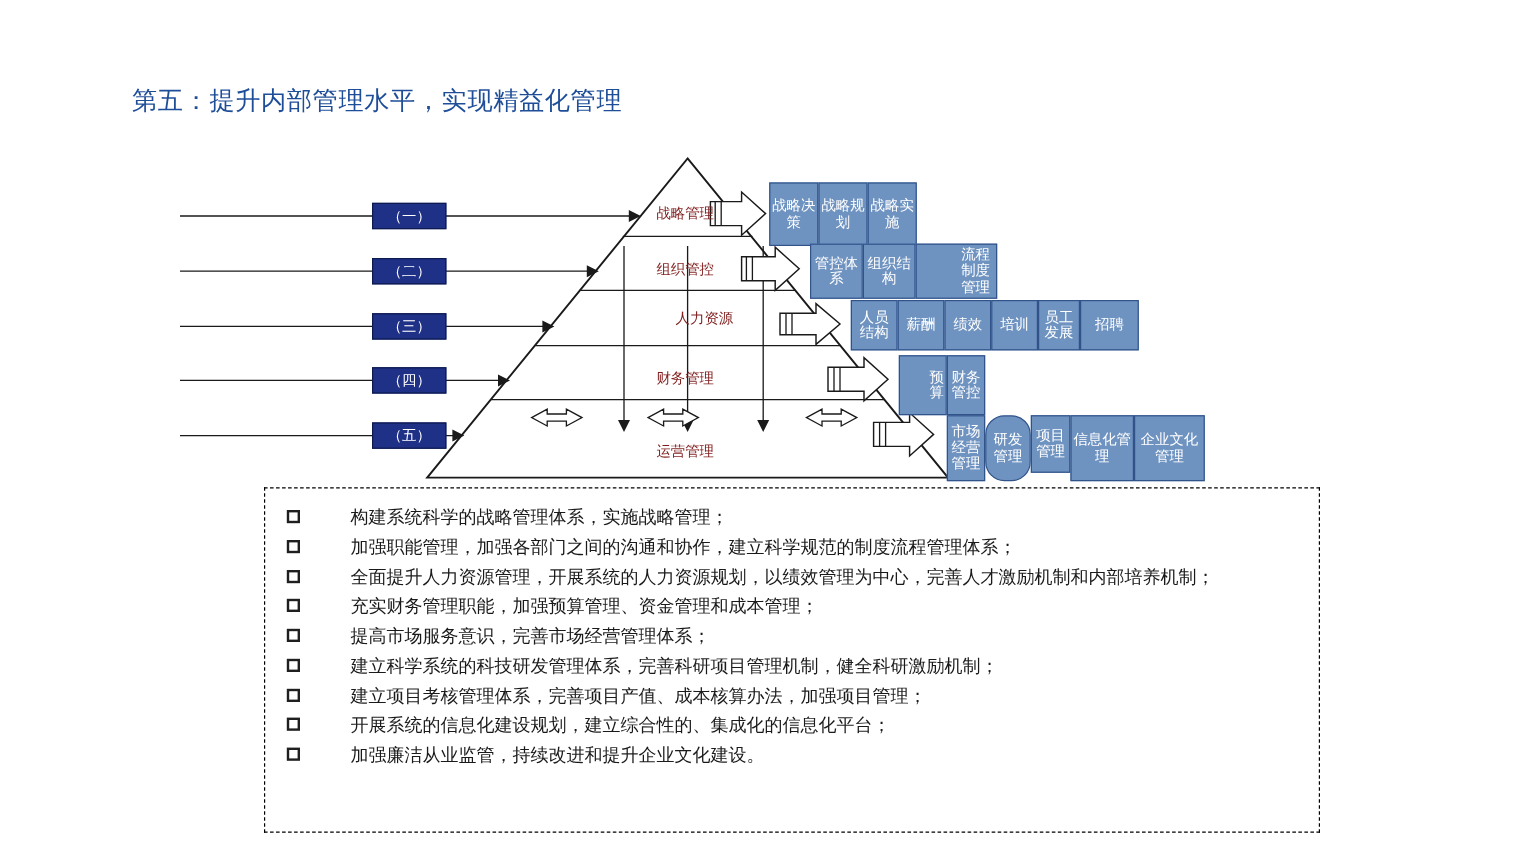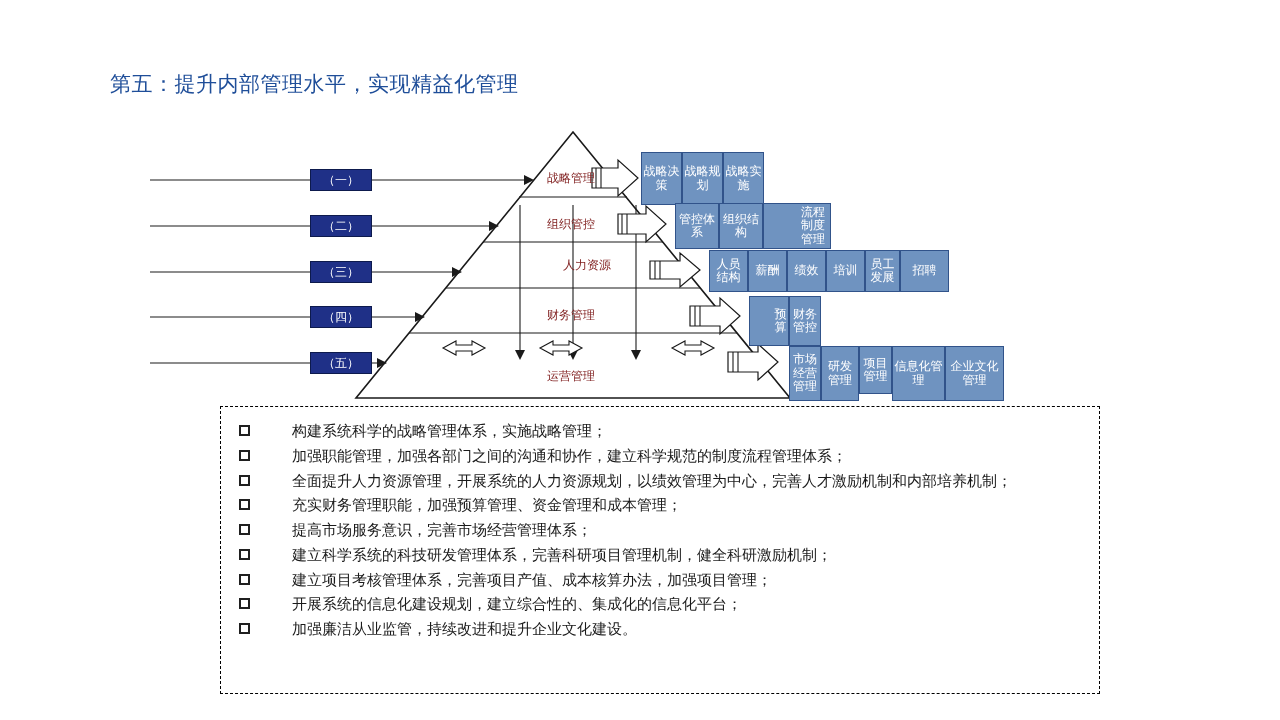--- a/index.html
+++ b/index.html
@@ -218,21 +218,21 @@
     <div class="cell" style="left:748px; top:130px; width:39px; height:42px;">薪酬</div>
     <div class="cell" style="left:787px; top:130px; width:39px; height:42px;">绩效</div>
     <div class="cell" style="left:826px; top:130px; width:39px; height:42px;">培训</div>
     <div class="cell" style="left:865px; top:130px; width:35px; height:42px;">员工发展</div>
     <div class="cell" style="left:900px; top:130px; width:49px; height:42px;">招聘</div>
 
     <div class="cell" style="left:749px; top:176px; width:40px; height:50px;padding-left:24px;">预算</div>
     <div class="cell" style="left:789px; top:176px; width:32px; height:50px;">财务管控</div>
 
     <div class="cell" style="left:789px; top:226px; width:32px; height:55px;">市场经营管理</div>
-    <div class="cell" style="left:821px; top:226px; width:38px; height:55px;">研发管理</div>
+    <div class="cell" style="left:821px; top:226px; width:38px; height:55px;border-radius:16px;">研发管理</div>
     <div class="cell" style="left:859px; top:226px; width:33px; height:48px;">项目管理</div>
     <div class="cell" style="left:892px; top:226px; width:53px; height:55px;">信息化管理</div>
     <div class="cell" style="left:945px; top:226px; width:59px; height:55px;">企业文化管理</div>
   </div>
 
   <div id="bullets">
     <div class="bullet-row">
       <span class="bullet-mark"></span>
       <span class="bullet-text">构建系统科学的战略管理体系，实施战略管理；</span>
     </div>

